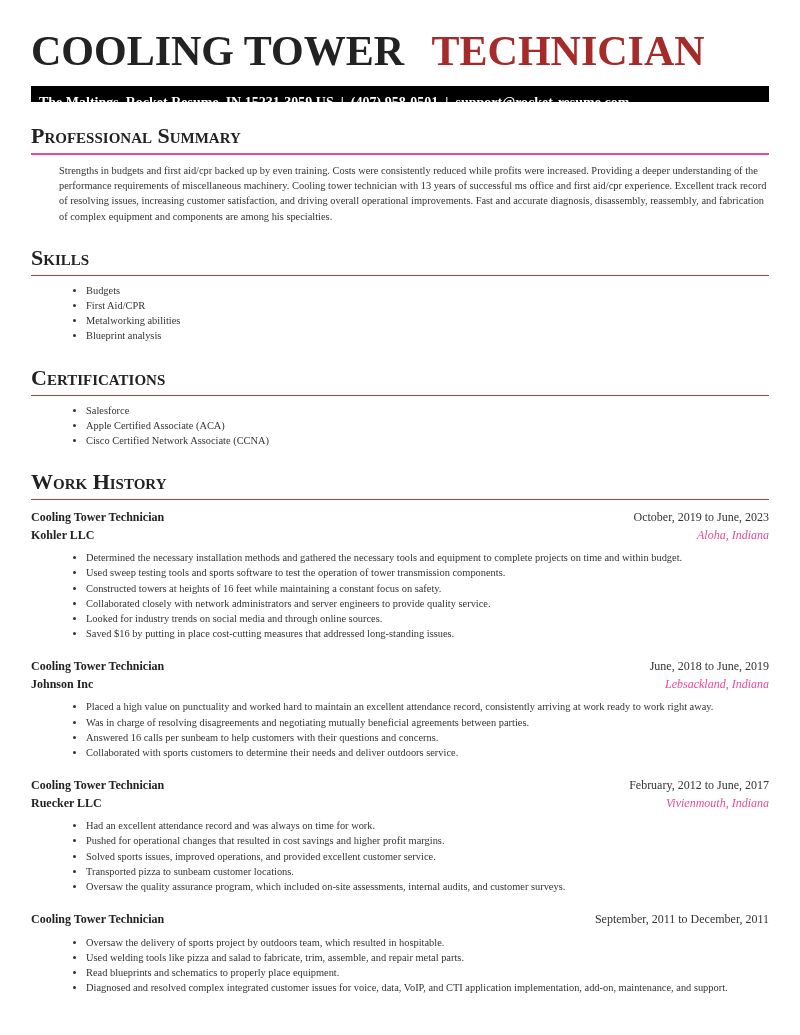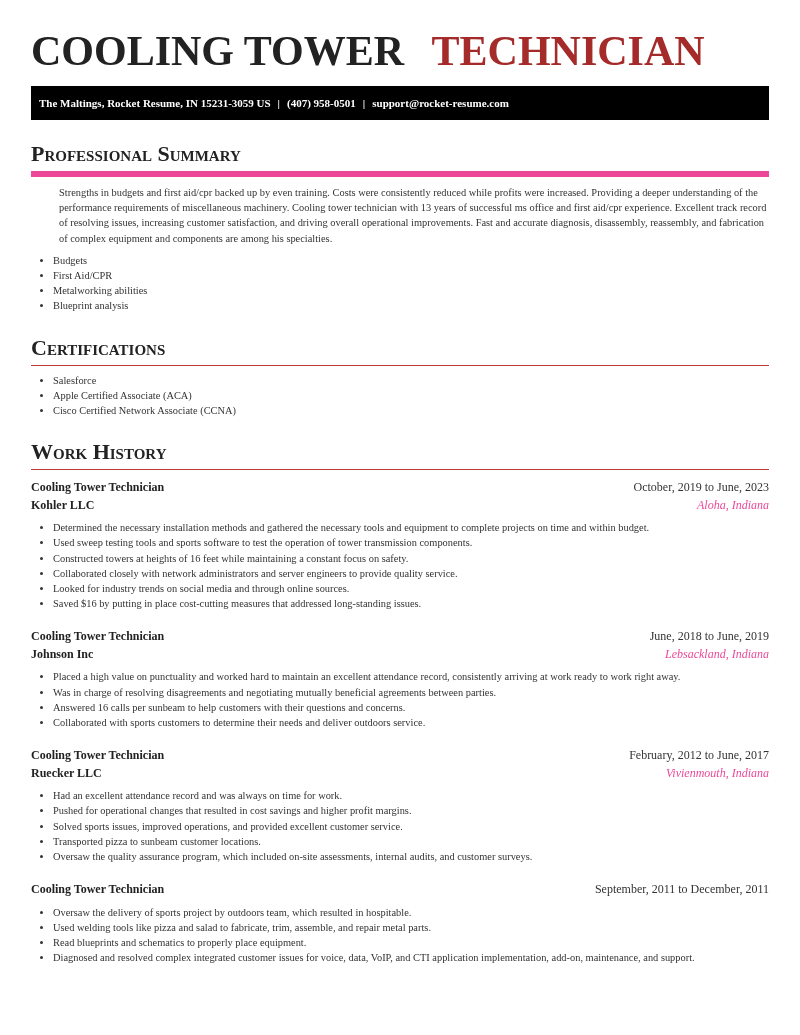--- a/index.html
+++ b/index.html
@@ -9,37 +9,37 @@
     color: #222; overflow: hidden;
   }
   .page { padding: 0 31px; }
   .title {
     font-family: "Liberation Serif", serif;
     font-weight: bold; font-size: 42px; letter-spacing: 0px;
     padding-top: 28px; height: 86px; line-height: 46px; color: #222;
   }
   .title .accent { color: #a52a2a; margin-left: 17px; }
   .contact-bar {
-    background: #000; color: #fff; height: 34px;
-    font-weight: bold; font-size: 11px; line-height: 34px;
+    background: #000; color: #fff; height: 16px;
+    font-weight: bold; font-size: 14px; line-height: 34px;
     padding-left: 8px; white-space: nowrap;
   }
   .contact-bar .sep { padding: 0 7px; }
   .section-title {
     font-variant: small-caps; font-weight: bold; font-size: 22px;
     color: #222; line-height: 26px; margin-top: 21px;
     padding-bottom: 4px;
-    border-bottom: 6px solid #ec4899;
+    border-bottom: 2px solid #ec4899;
   }
   .section-title.strong-rule { border-bottom-color: #c0393b; border-bottom-width: 1px; }
   .summary {
     font-size: 10.4px; line-height: 15.2px; margin-top: 8px; color: #333; margin-left: 28px;
   }
   ul.bullets { list-style: disc; padding-left: 22px; font-size: 10.4px; line-height: 15.2px; color: #333; }
-  ul.bullets li { padding-left: 0; }
+  ul.bullets li { padding-left: 0; margin-left: 33px; }
   .skills { display: flex; margin-top: 7px; }
   .skills .col { width: 50%; }
   .certs { margin-top: 7px; }
   .job { margin-top: 9px; }
   .job + .job { margin-top: 17px; }
   .job-row { display: flex; justify-content: space-between; font-size: 12px; line-height: 17.5px; }
   .job-title, .company { font-weight: bold; color: #222; }
   .dates { color: #333; }
   .location { font-style: italic; color: #ec4899; }
   .job ul.bullets { margin-top: 6px; }
@@ -54,20 +54,21 @@
     <span class="accent">TECHNICIAN</span>
   </h1>
 
   <div class="contact-bar">
     <span>The Maltings, Rocket Resume, IN 15231-3059 US</span><span class="sep">|</span><span>(407) 958-0501</span><span class="sep">|</span><span>support@rocket-resume.com</span>
   </div>
 
   <h2 class="section-title">Professional Summary</h2>
   <p class="summary">Strengths in budgets and first aid/cpr backed up by even training. Costs were consistently reduced while profits were increased. Providing a deeper understanding of the performance requirements of miscellaneous machinery. Cooling tower technician with 13 years of successful ms office and first aid/cpr experience. Excellent track record of resolving issues, increasing customer satisfaction, and driving overall operational improvements. Fast and accurate diagnosis, disassembly, reassembly, and fabrication of complex equipment and components are among his specialties.</p>
 
+  <h2 class="section-title strong-rule">Skills</h2>
   <div class="skills">
     <ul class="bullets col">
       <li>Budgets</li>
       <li>First Aid/CPR</li>
       <li>Metalworking abilities</li>
       <li>Blueprint analysis</li>
     </ul>
   </div>
 
   <h2 class="section-title strong-rule">Certifications</h2>

